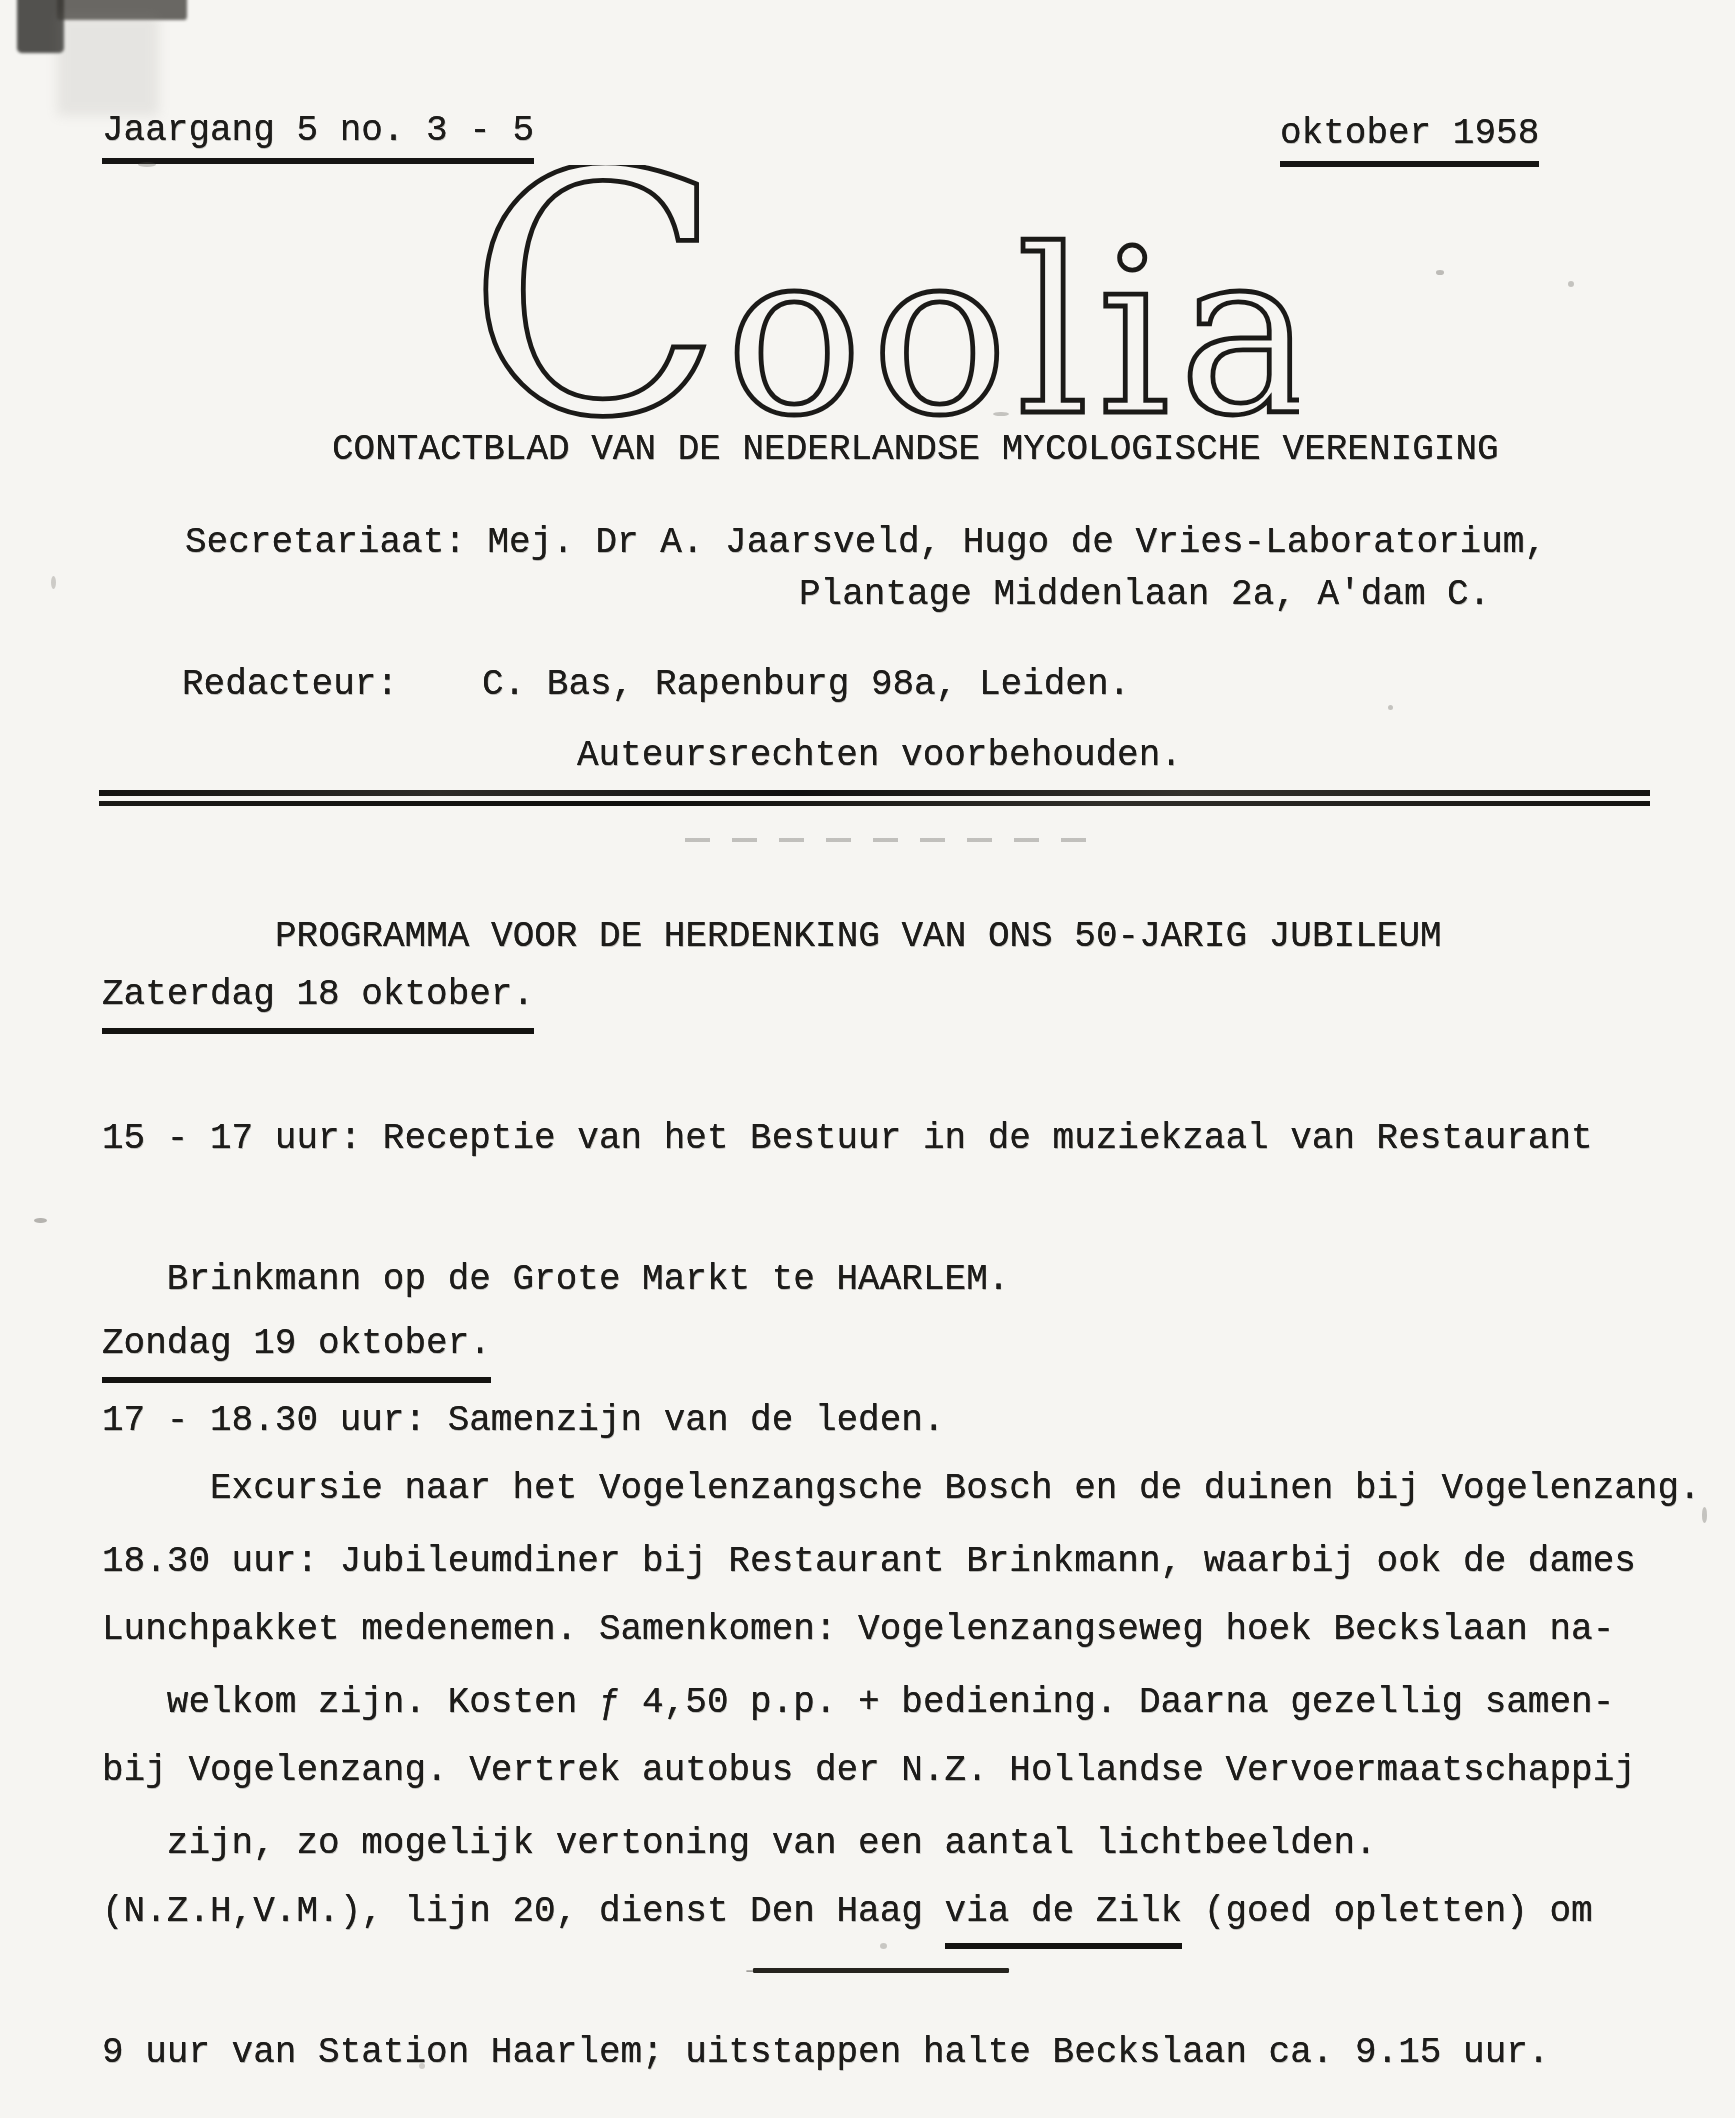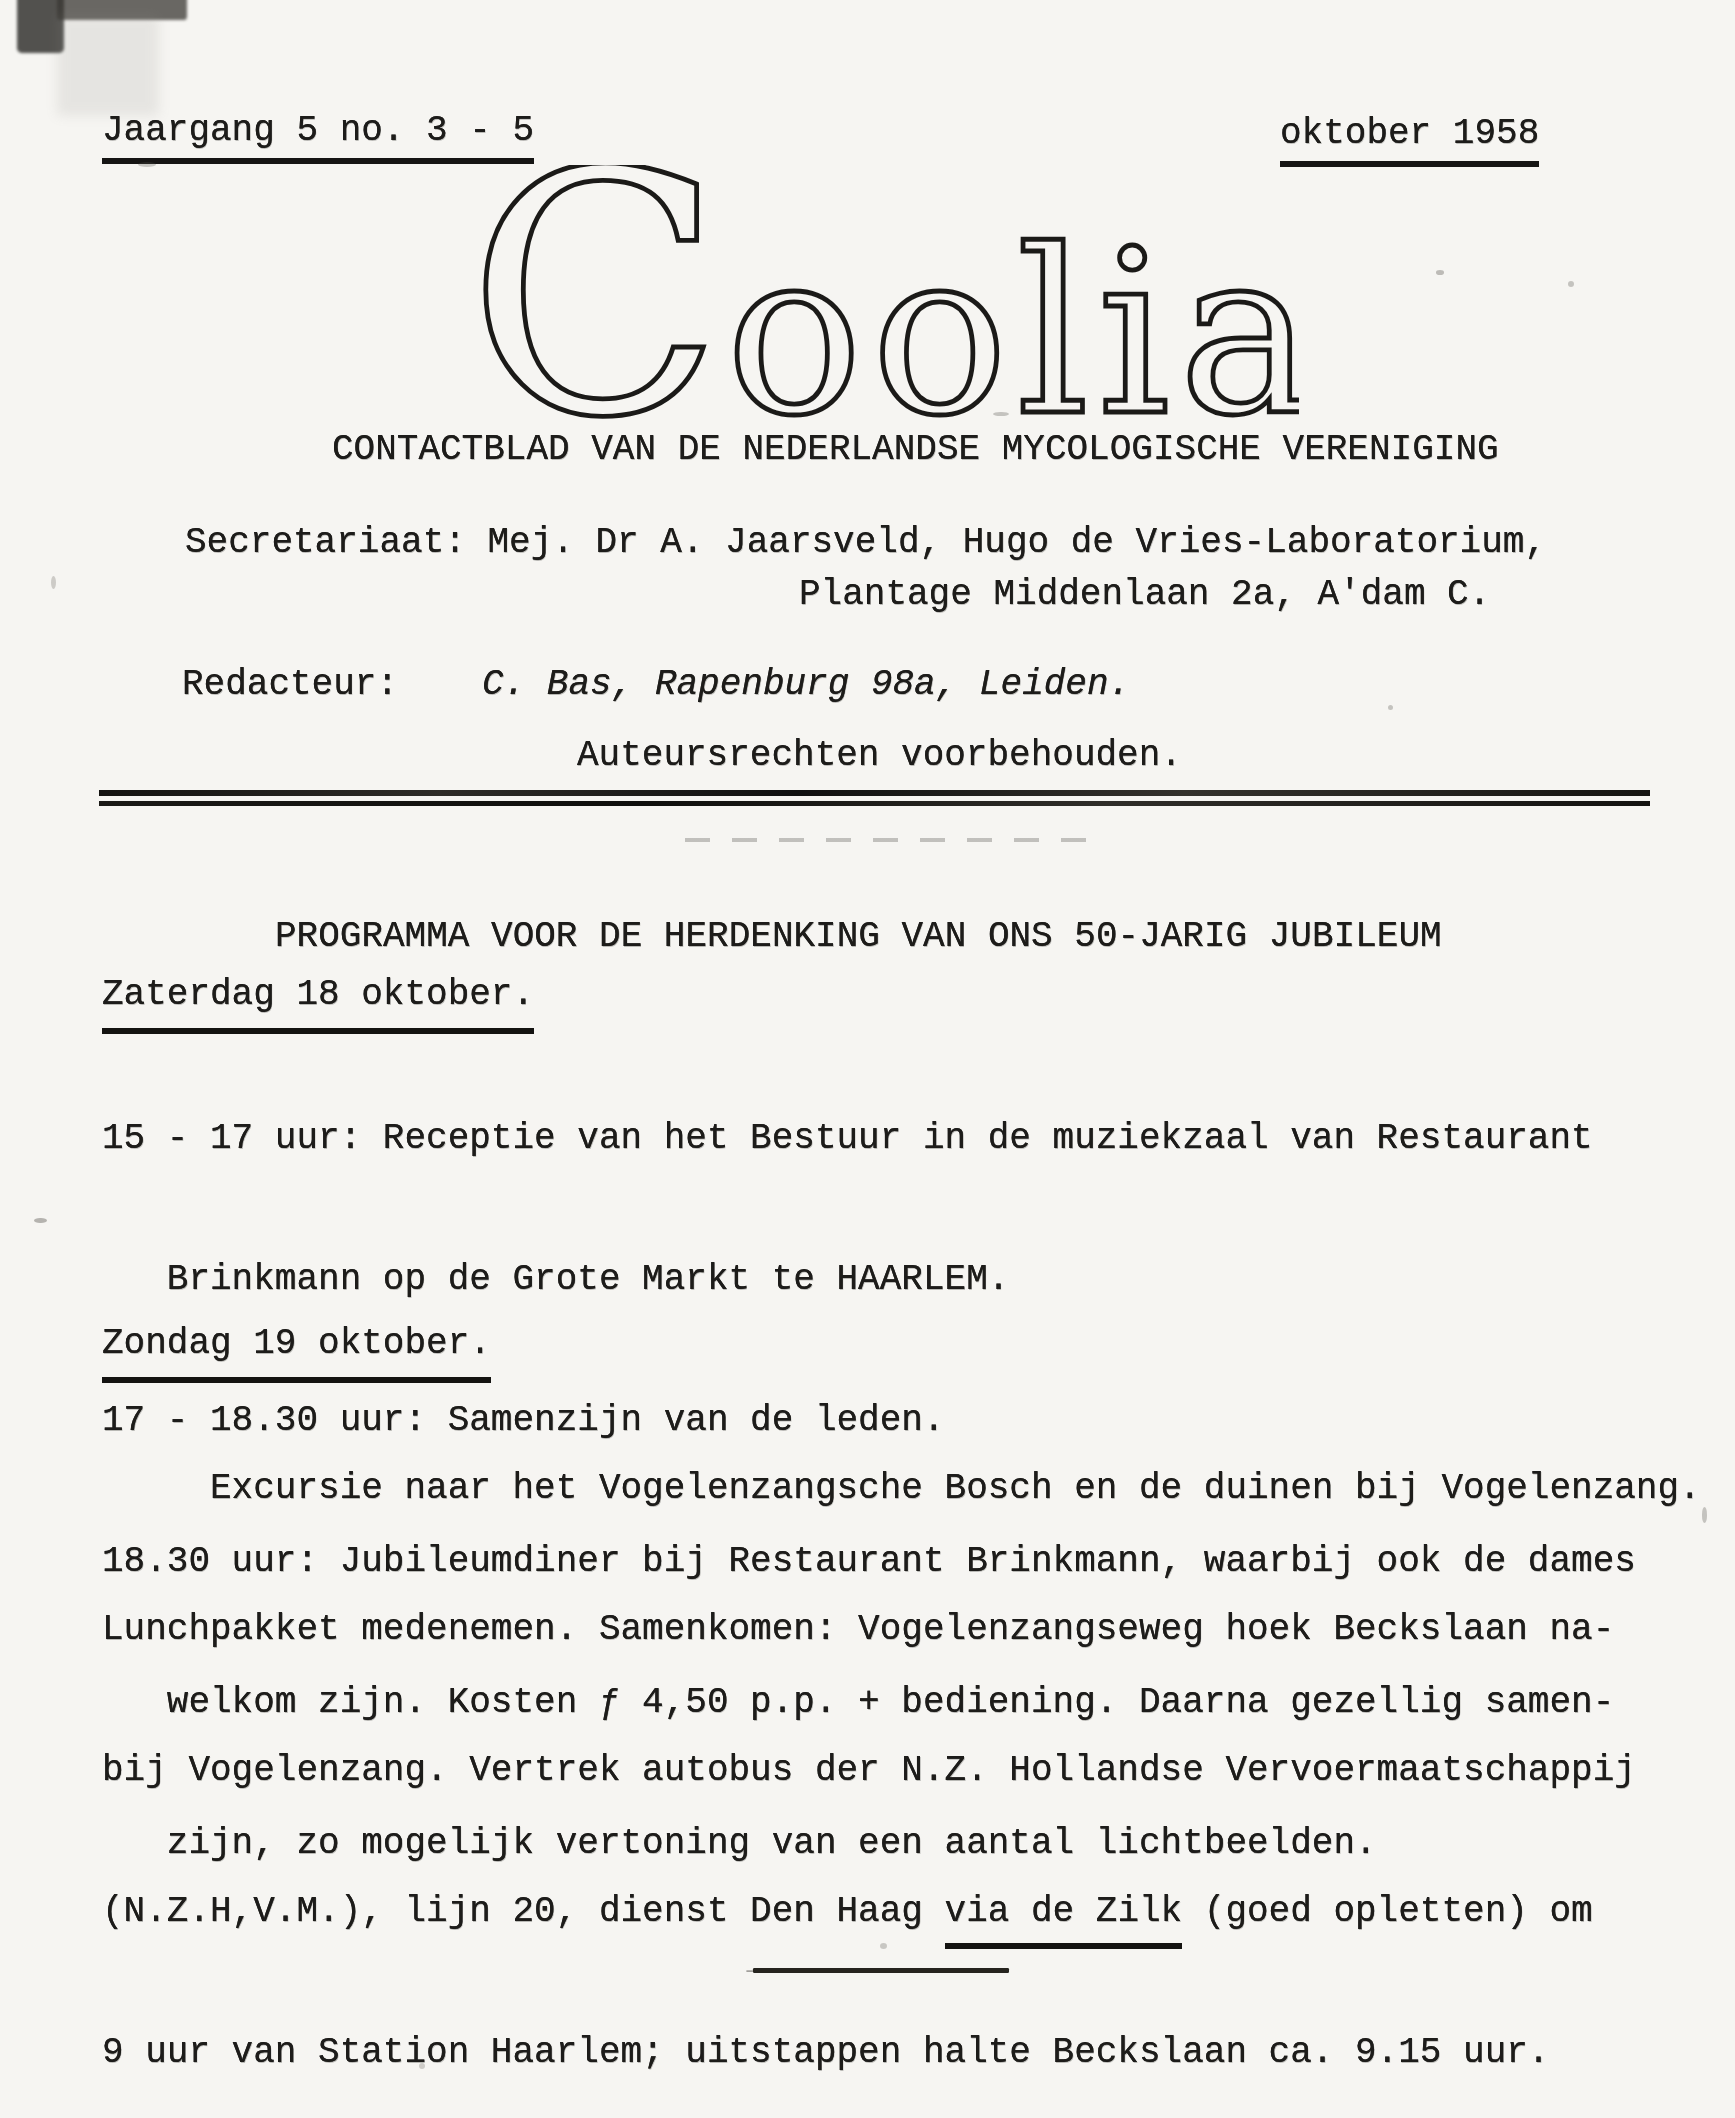--- a/index.html
+++ b/index.html
@@ -49,21 +49,21 @@
     stroke: #1b1a18;
     stroke-width: 8px;
   }
   .logo-C    { font-size: 560px; }
   .logo-rest { font-size: 380px; letter-spacing: 14px; }
 
   .subtitle  { left: 332px;  top: 428px; }
   .secr1     { left: 185px;  top: 521px; }
   .secr2     { left: 799px; top: 573px; }
   .editor    { left: 182px;  top: 663px; }
-  .editor-value { margin-left: 84px; font-style: italic; }
+  .editor-value { margin-left: 84px; }
   .copyright { left: 549px;  top: 734px; margin-left: 28px; }
 
   .rule { position: absolute; }
   .rule-top    { left: 99px; top: 790px; width: 1551px; height: 6px;
                  background: linear-gradient(90deg,#141311 0%,#2e2c28 22%,#101010 45%,#34322d 70%,#161512 100%); }
   .rule-bottom { left: 99px; top: 801px; width: 1551px; height: 5.4px;
                  background: linear-gradient(90deg,#1b1a17 0%,#0f0f0d 35%,#302e2a 65%,#141311 100%); }
   .dash-noise  { position: absolute; left: 685px; top: 838px; width: 413px; height: 4.2px; opacity: .55;
                  background: repeating-linear-gradient(90deg, rgba(70,68,64,.55) 0 25px, transparent 25px 47px); }
 

